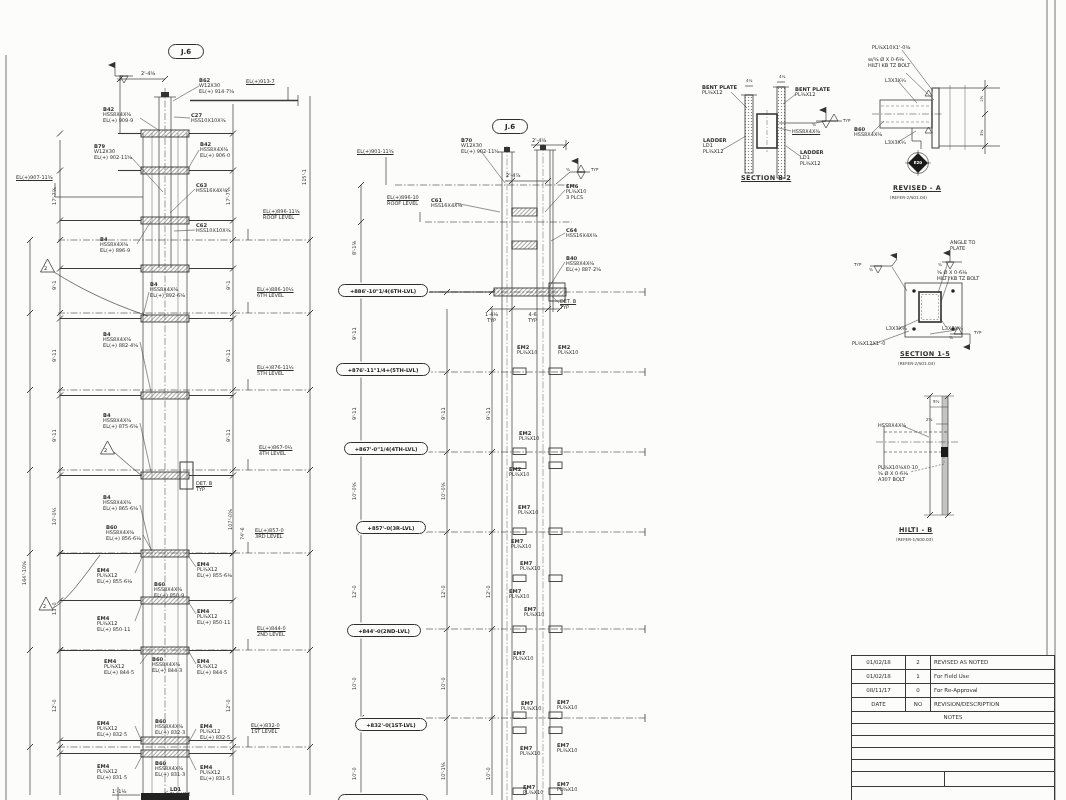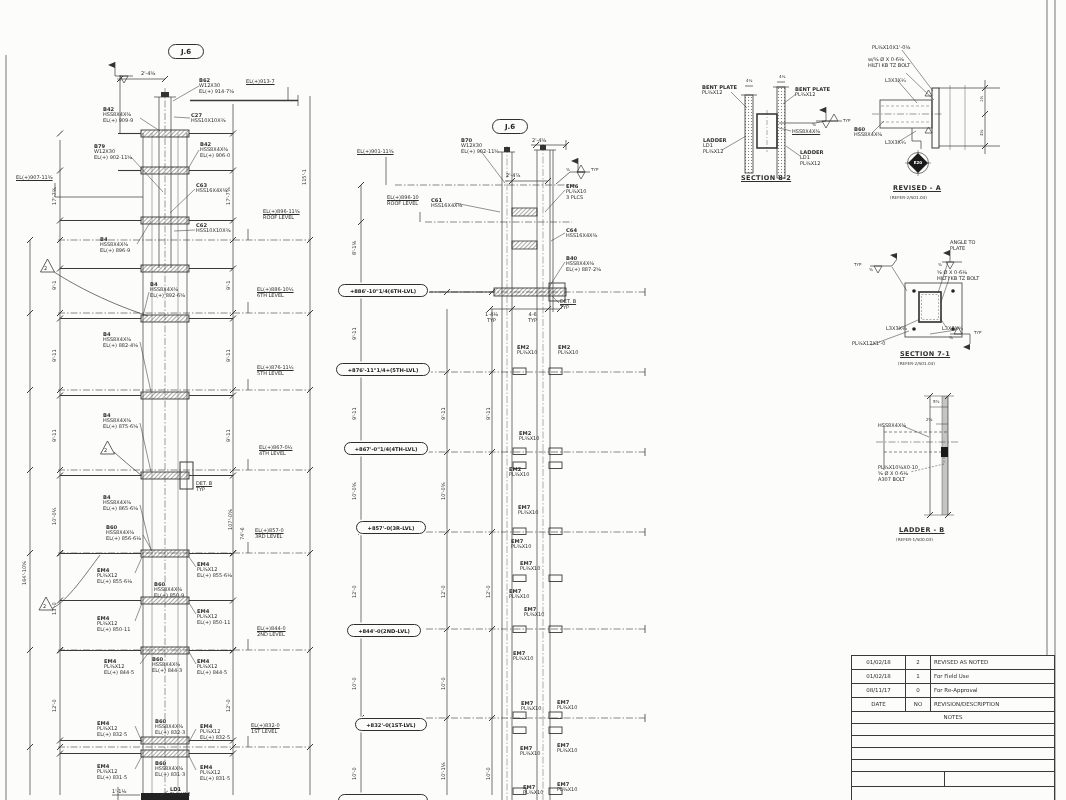--- a/index.html
+++ b/index.html
@@ -541,29 +541,29 @@
     <div class="ann" style="font-size: 4px; left: 854px; top: 263px;">TYP</div>
     <div class="ann" style="left: 937px; top: 270px;">⅝ Ø X 0-6⅛
 HILTI KB TZ BOLT</div>
     <div class="ann" style="left: 886px; top: 326px;">L3X3X¼</div>
     <div class="ann" style="left: 942px; top: 326px;">L3X3X¼</div>
     <div class="ann" style="font-size: 4px; left: 974px; top: 331px;">TYP</div>
     <div class="ann" style="left: 852px; top: 341px;">PL⅜X12X1'-0</div>
     <div class="ann" style="font-size: 4px; left: 869px; top: 268px;">⅜</div>
     <div class="ann" style="font-size: 4px; left: 938px; top: 263px;">⅜</div>
     <div class="ann" style="font-size: 4px; left: 949px; top: 336px;">⅜</div>
-    <div class="ann ttl" style="left: 900px; top: 351px;">SECTION 7-1</div>
+    <div class="ann ttl" style="left: 900px; top: 351px;">SECTION 1-5</div>
     <div class="ann" style="font-size: 4.2px; left: 898px; top: 362px;">(REFER-2/S01.04)</div>
     <div class="ann" style="left: 878px; top: 423px;">HSS8X4X⅜</div>
     <div class="ann" style="left: 878px; top: 465px;">PL⅜X10⅝X0-10
 ⅝ Ø X 0-6⅛
 A307 BOLT</div>
     <div class="ann" style="font-size: 4px; left: 933px; top: 400px;">5⅝</div>
     <div class="ann" style="font-size: 4px; left: 926px; top: 418px;">2⅝</div>
-    <div class="ann ttl" style="left: 899px; top: 527px;">LADDER - B</div>
+    <div class="ann ttl" style="left: 899px; top: 527px;">HILTI - B</div>
     <div class="ann" style="font-size: 4.2px; left: 896px; top: 538px;">(REFER-1/S00.03)</div>
   </div>
 <div id="tags">
     <div class="bubble" style="left: 168px; top: 44px; width: 34px;">J.6</div>
     <div class="bubble" style="left: 492px; top: 119px; width: 34px;">J.6</div>
     <div class="tag" style="left: 338px; top: 284px; width: 88px;">+886'-10"1/4(6TH-LVL)</div>
     <div class="tag" style="left: 336px; top: 363px; width: 92px;">+876'-11"1/4+(5TH-LVL)</div>
     <div class="tag" style="left: 344px; top: 442px; width: 82px;">+867'-0"1/4(4TH-LVL)</div>
     <div class="tag" style="left: 356px; top: 521px; width: 68px;">+857'-0(3R-LVL)</div>
     <div class="tag" style="left: 347px; top: 624px; width: 72px;">+844'-0(2ND-LVL)</div>

